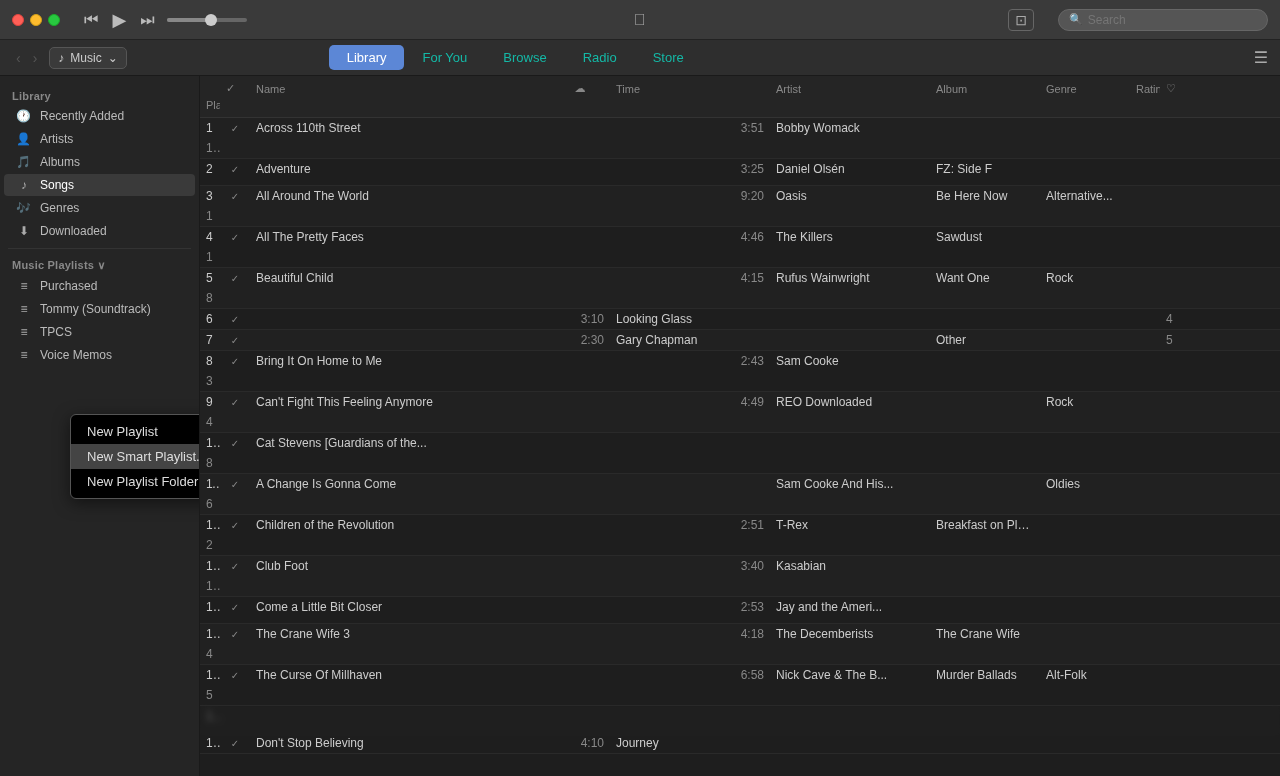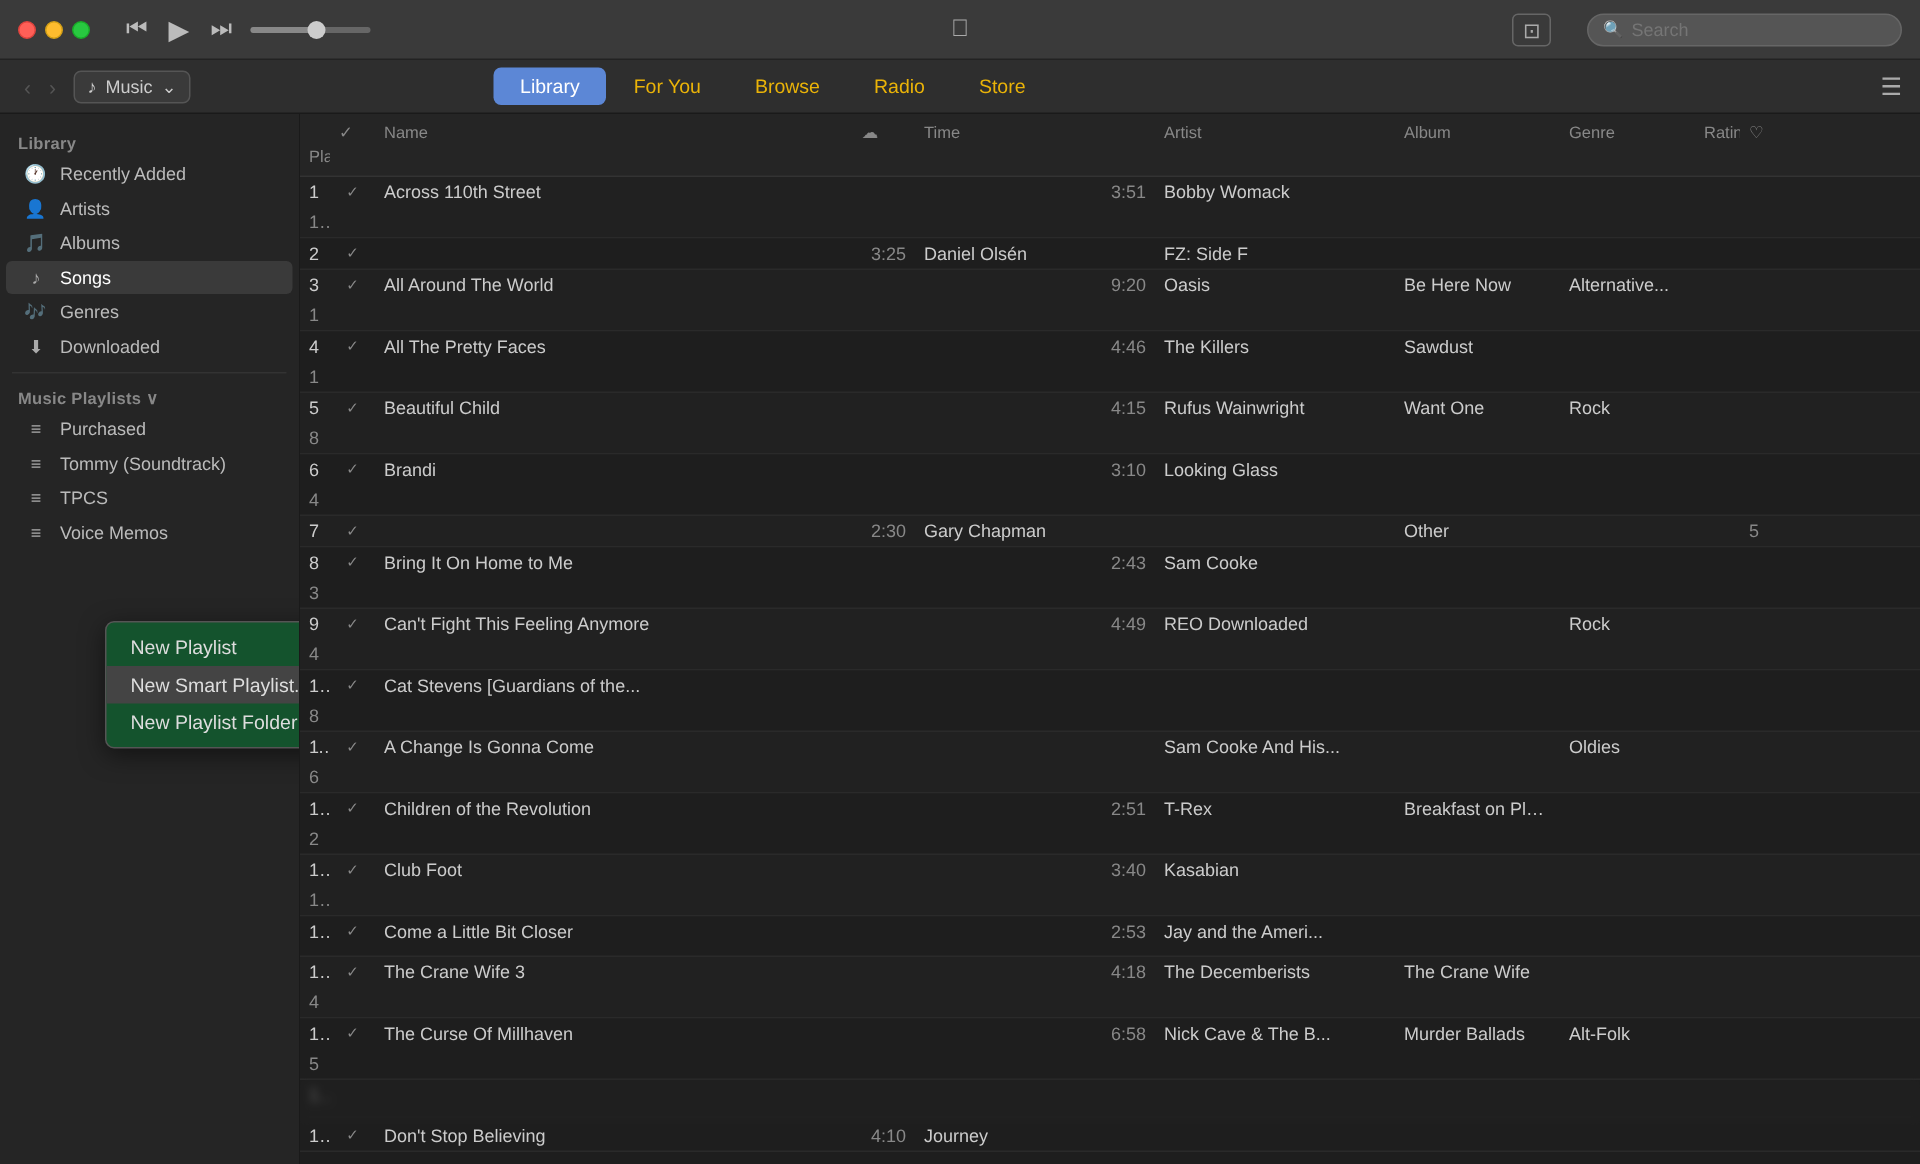--- a/index.html
+++ b/index.html
@@ -151,21 +151,21 @@
     }
     .nav-tabs {
       display: flex;
       gap: 0;
       margin-left: auto;
       margin-right: auto;
       transform: translateX(-60px);
     }
     .nav-tab {
       padding: 5px 18px;
-      color: #eab308;
+      color: #14b8a6;
       cursor: pointer;
       border-radius: 5px;
       font-size: 13px;
     }
     .nav-tab.active {
       background: #5c87d6;
       color: #fff;
       border-radius: 5px;
     }
     .list-view-btn {
@@ -214,21 +214,21 @@
     }
     .sidebar-item.active { background: #3a3a3a; color: #fff; }
     .sidebar-icon { font-size: 12px; color: #aaa; width: 16px; text-align: center; }
     .sidebar-divider { height: 1px; background: #333; margin: 6px 8px; }
 
     
     .context-menu {
       position: absolute;
       left: 70px;
       top: 338px;
-      background: #14532d;
+      background: #000000;
       border: 1px solid #555;
       border-radius: 6px;
       padding: 4px 0;
       z-index: 100;
       box-shadow: 0 4px 16px rgba(0,0,0,0.5);
       min-width: 160px;
     }
     .context-menu-item {
       padding: 5px 16px;
       color: #ddd;
@@ -426,20 +426,21 @@
           <div class="td-cell">Bobby Womack</div>
           <div class="td-cell"></div>
           <div class="td-cell"></div>
           <div class="td-cell"></div>
           <div class="td-cell td-heart"></div>
           <div class="td-cell td-num">17</div>
         </div>
         <div class="table-row odd">
           <div class="td-cell">2</div>
           <div class="td-cell td-check">✓</div>
+          <div class="td-cell td-name">Adventure</div>
           <div class="td-cell"></div>
           <div class="td-cell td-time">3:25</div>
           <div class="td-cell">Daniel Olsén</div>
           <div class="td-cell">FZ: Side F</div>
           <div class="td-cell"></div>
           <div class="td-cell"></div>
           <div class="td-cell td-heart"></div>
           <div class="td-cell td-num"></div>
         </div>
         <div class="table-row even">
@@ -477,21 +478,20 @@
           <div class="td-cell">Rufus Wainwright</div>
           <div class="td-cell">Want One</div>
           <div class="td-cell">Rock</div>
           <div class="td-cell"></div>
           <div class="td-cell td-heart"></div>
           <div class="td-cell td-num">8</div>
         </div>
         <div class="table-row odd">
           <div class="td-cell">6</div>
           <div class="td-cell td-check">✓</div>
-          <div class="td-cell td-name">Brandi</div>
           <div class="td-cell"></div>
           <div class="td-cell td-time">3:10</div>
           <div class="td-cell">Looking Glass</div>
           <div class="td-cell"></div>
           <div class="td-cell"></div>
           <div class="td-cell"></div>
           <div class="td-cell td-heart"></div>
           <div class="td-cell td-num">4</div>
         </div>
         <div class="table-row even">

